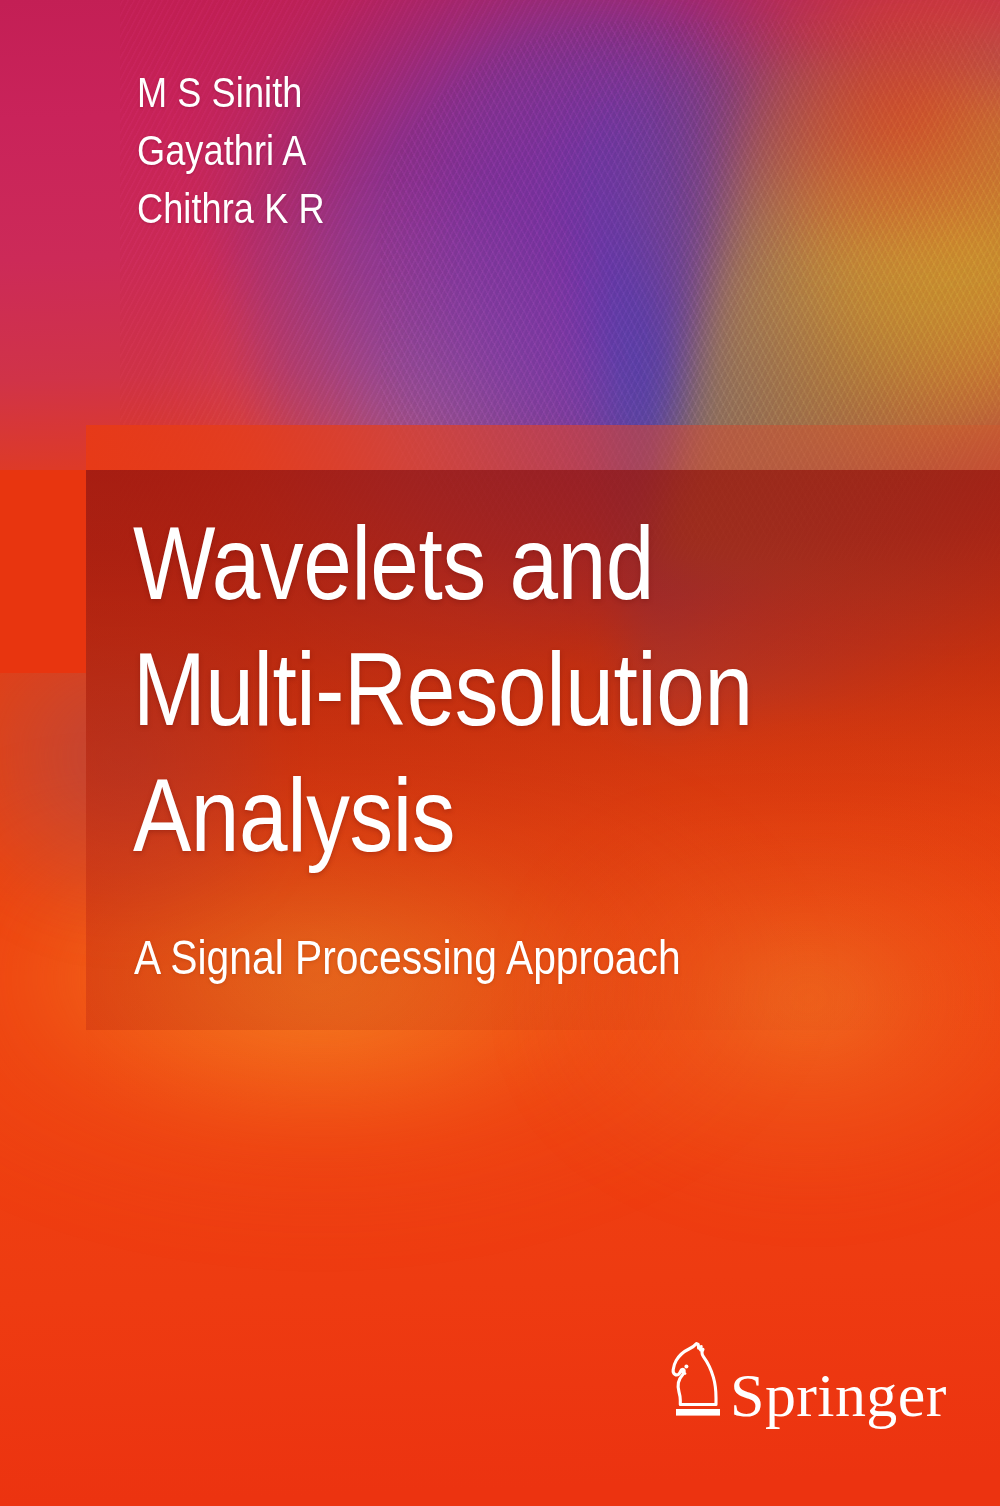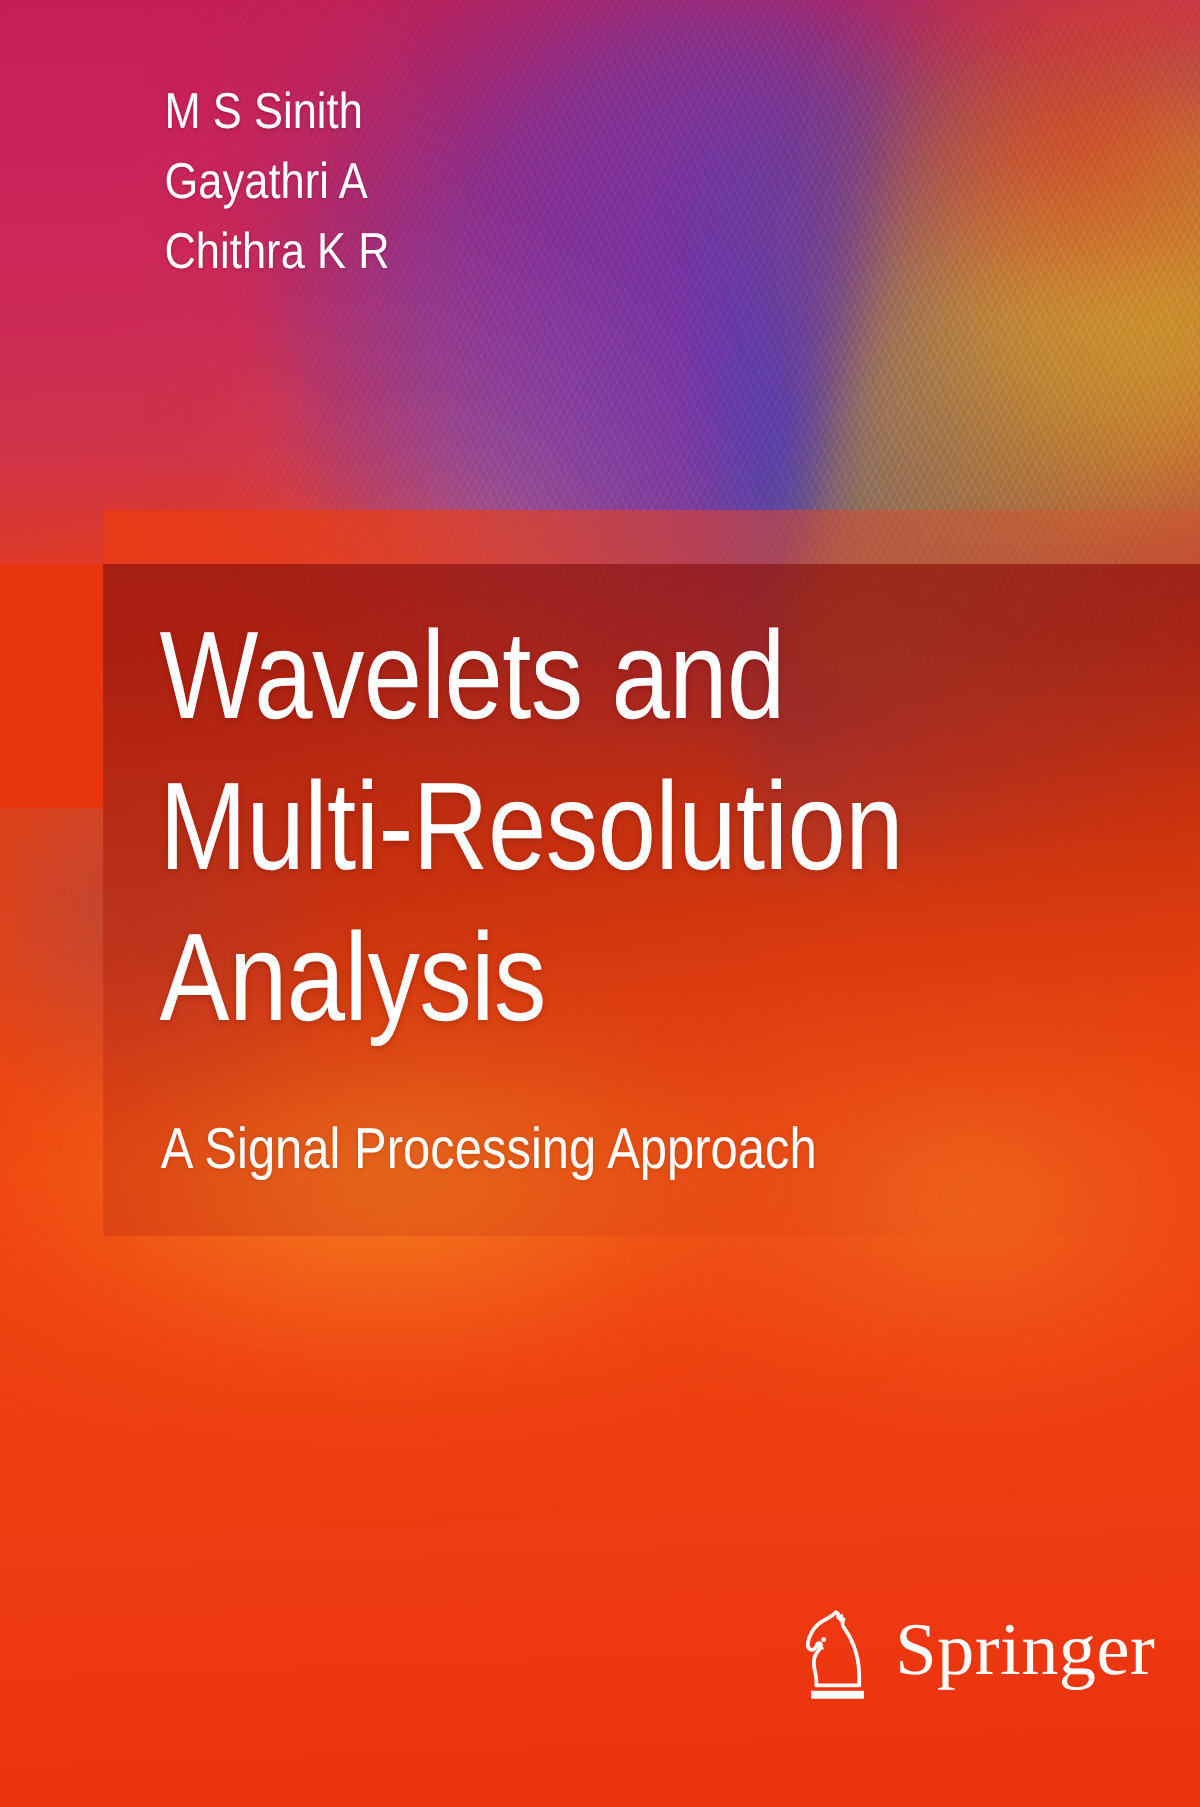--- a/index.html
+++ b/index.html
@@ -344,22 +344,21 @@
     transform-origin: left top;
     text-shadow: 0 1px 4px rgba(140, 50, 10, 0.28);
   }
 
   
   .springer-logo {
     position: absolute;
     left: 668px;
     top: 1340px;
     display: flex;
-    align-items: flex-start;
-    gap: 16px;
+    align-items: flex-end;
   }
   .springer-knight { display: block; }
   .springer-word {
     color: #ffffff;
     font-family: "Liberation Serif", "DejaVu Serif", serif;
     font-size: 62px;
     font-weight: 400;
     line-height: 62px;
     letter-spacing: 0.4px;
     position: relative;

